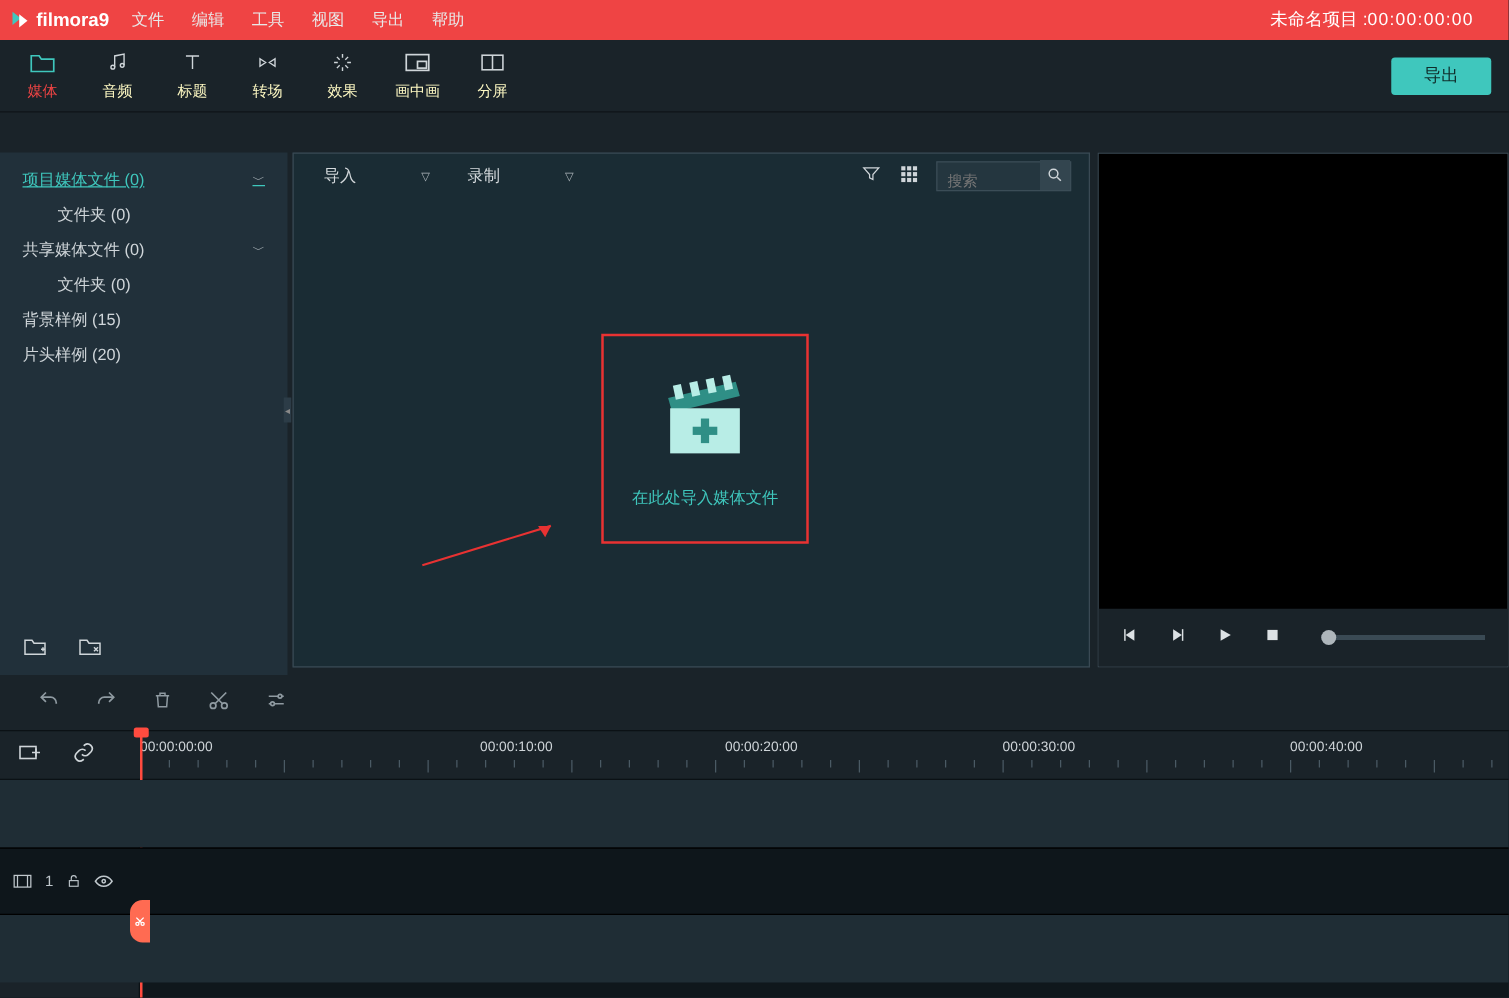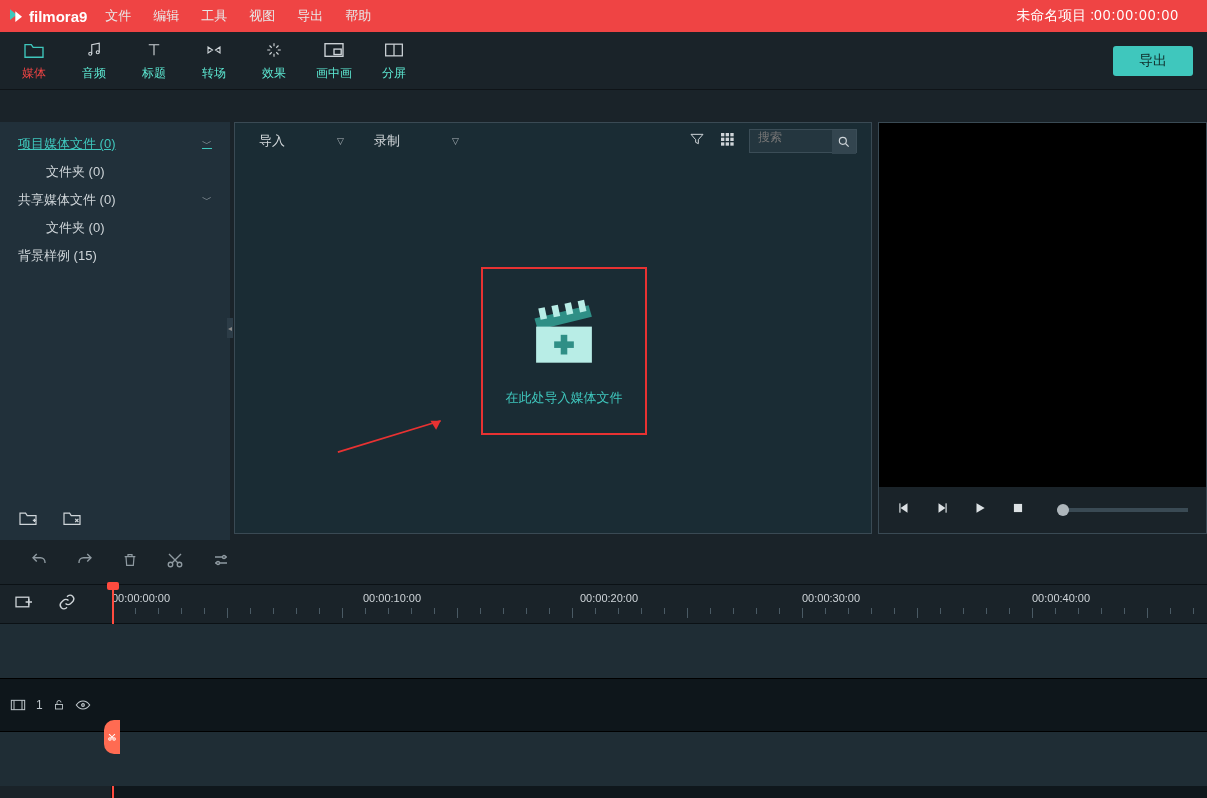--- a/index.html
+++ b/index.html
@@ -42,21 +42,21 @@
     height: 58px;
     background: #1a2329;
     display: flex;
     align-items: center;
     padding: 0 8px 0 4px;
     border-bottom: 1px solid #0f1418;
   }
   .tool-item {
     width: 60px;
     text-align: center;
-    color: #5eead4;
+    color: #fef9c3;
     cursor: pointer;
     font-size: 12px;
   }
   .tool-item.active { color: #ef4444; }
   .tool-item.active .tool-ico { stroke:#3fc7bd; color:#3fc7bd; }
   .tool-ico { height: 22px; display: flex; justify-content: center; align-items: center; margin-bottom: 4px; stroke:#cfd5d9; color:#cfd5d9; }
   .export-btn {
     margin-left: auto;
     background: #3fc7bd;
     color: #0f2c2a;
@@ -137,21 +137,21 @@
     gap: 52px;
     padding: 4px 10px;
     font-size: 13px;
     color: #d5dadd;
     cursor: pointer;
   }
   .dd .arrow { font-size: 9px; color:#aeb6bb; }
   .media-top-right { margin-left: auto; display: flex; align-items: center; gap: 14px; }
   .search-wrap {
     display: flex;
-    align-items: flex-start;
+    align-items: flex-end;
     background: #24363f;
     border: 1px solid #3b4d57;
     height: 24px;
   }
   .search-wrap input {
     background: transparent;
     border: none;
     outline: none;
     color: #cfd5d9;
     font-size: 12px;
@@ -359,20 +359,23 @@
         </div>
       <div class="tree-item">
         <span>共享媒体文件 (0)</span>
         <span class="chev">﹀</span>
       </div>
       <div class="tree-item child">
           <span>文件夹 (0)</span>
         </div>
       <div class="tree-item">
           <span>背景样例 (15)</span>
+        </div>
+      <div class="tree-item">
+          <span>片头样例 (20)</span>
         </div>
     </div>
     <div class="sidebar-collapse">◂</div>
     <div class="sidebar-bottom">
       <span class="sb-ico"><svg width="20" height="16" viewBox="0 0 24 20" fill="none" stroke="currentColor" stroke-width="1.5">
             <path d="M2 4h7l2 3h11v11H2z"></path>
             <path d="M18 13h4M20 11v4" stroke-width="1.5"></path>
           </svg></span>
       <span class="sb-ico"><svg width="20" height="16" viewBox="0 0 24 20" fill="none" stroke="currentColor" stroke-width="1.5">
             <path d="M2 4h7l2 3h11v11H2z"></path>
@@ -540,21 +543,21 @@
           <div class="tick major" style="left: 920px;"></div>
           <div class="tick" style="left: 943px;"></div>
           <div class="tick" style="left: 966px;"></div>
           <div class="tick" style="left: 989px;"></div>
           <div class="tick" style="left: 1012px;"></div>
           <div class="tick major" style="left: 1035px;"></div>
           <div class="tick" style="left: 1058px;"></div>
           <div class="tick" style="left: 1081px;"></div>
         </div>
     <div class="time-label" style="left: 0px;">00:00:00:00</div>
-        <div class="time-label" style="left: 213px; padding-left: 38px;">00:00:10:00</div>
+        <div class="time-label" style="left: 234px; padding-left: 38px;">00:00:10:00</div>
         <div class="time-label" style="left: 468px;">00:00:20:00</div>
         <div class="time-label" style="left: 690px;">00:00:30:00</div>
         <div class="time-label" style="left: 920px;">00:00:40:00</div>
       </div>
   </div>
   <div class="tl-sidebar"></div>
   <div class="playhead"></div>
   <div class="tl-track-area">
     <div class="tl-row spacer"></div>
     <div class="tl-row track">

